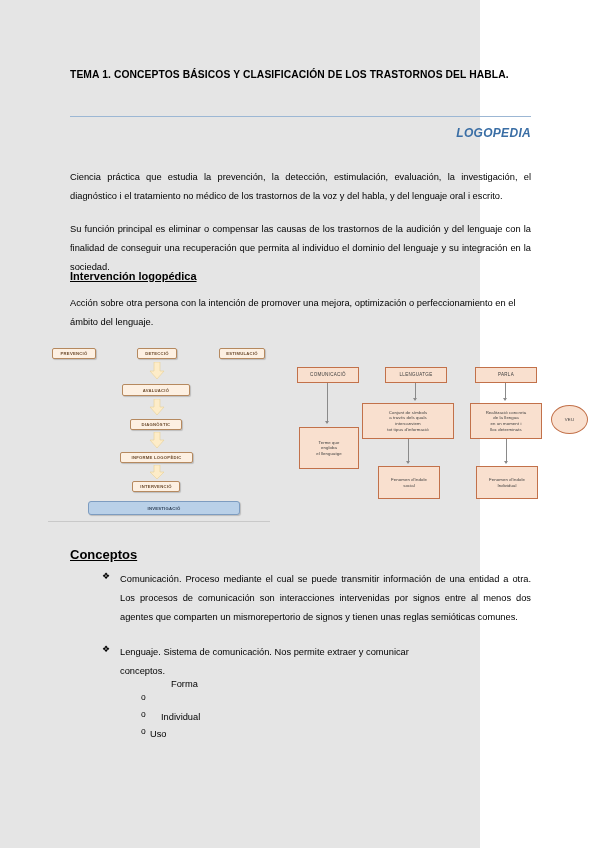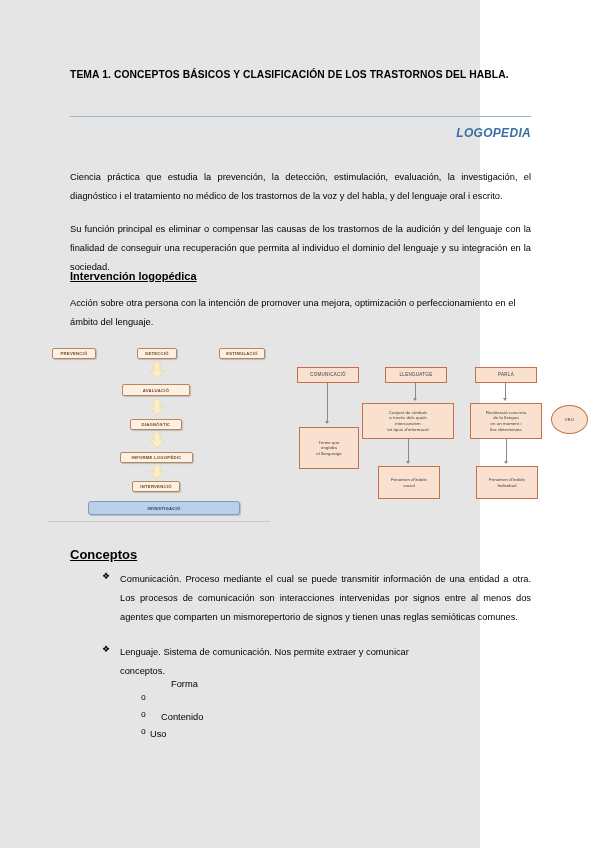--- a/index.html
+++ b/index.html
@@ -302,18 +302,18 @@
   <div class="bullet-item" style="left:120px; top:570px; width:411px; text-align:justify;"><span class="bold">Comunicación</span><span>. Proceso mediante el cual se puede transmitir información de una entidad a otra. Los procesos de comunicación son interacciones intervenidas por signos entre al menos dos agentes que comparten un mismorepertorio de signos y tienen unas reglas semióticas comunes.</span></div>
 
   <div class="bullet-mark" style="left:102px; top:644px;">❖</div>
   <div class="bullet-item" style="left:120px; top:643px; width:330px;"><span class="bold">Lenguaje</span><span>. Sistema de comunicación. Nos permite extraer y comunicar conceptos.</span></div>
 
 
   <div class="sub-mark" style="left:141px; top:692px;">o</div>
   <div class="sub-item" style="left:161px; top:675px;margin-left:10px;">Forma</div>
 
   <div class="sub-mark" style="left:141px; top:709px;">o</div>
-  <div class="sub-item" style="left:161px; top:708px;">Contenido</div>
+  <div class="sub-item" style="left:161px; top:708px;">Individual</div>
 
   <div class="sub-mark" style="left:141px; top:726px;">o</div>
   <div class="sub-item" style="left:150px; top:725px;">Uso</div>
 
 </div>
 
 </body></html>

